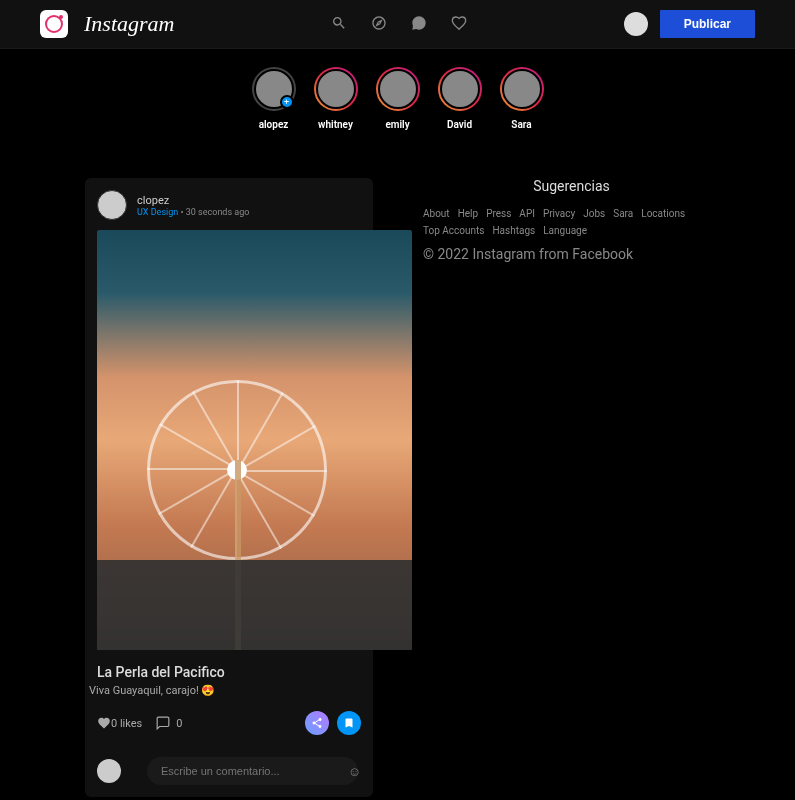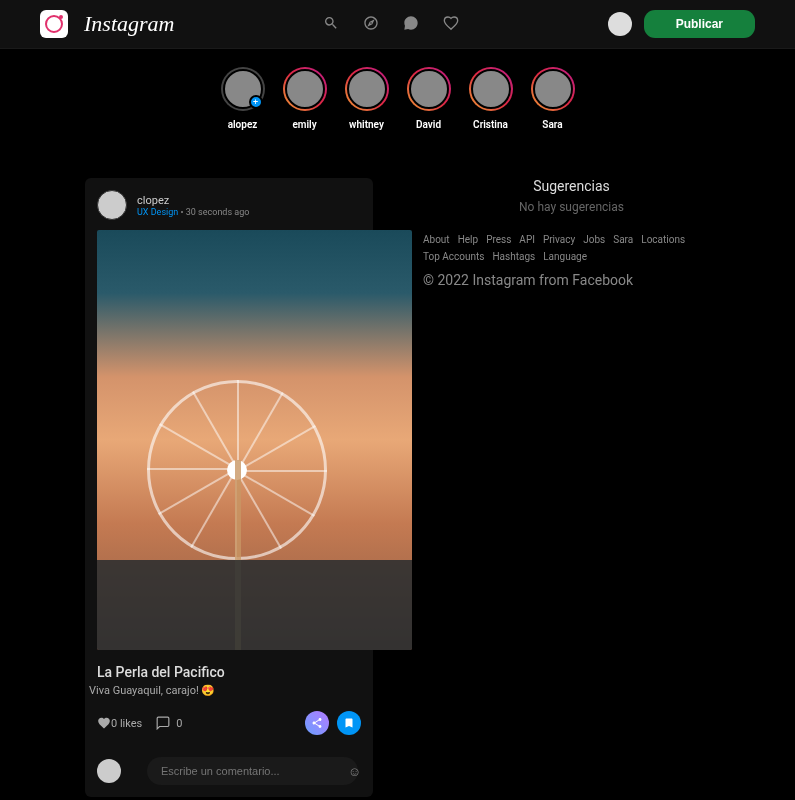--- a/index.html
+++ b/index.html
@@ -7,21 +7,21 @@
 .header{height:49px;background:#111;display:flex;align-items:center;padding:0 40px;justify-content:space-between;border-bottom:1px solid #1a1a1a}
 .header-left{display:flex;align-items:center;gap:16px}
 .logo-box{width:28px;height:28px;background:#fff;border-radius:6px;display:flex;align-items:center;justify-content:center;position:relative}
 .logo-box::before{content:"";width:14px;height:14px;border:2px solid #e1306c;border-radius:50%;position:absolute}
 .logo-box::after{content:"";width:4px;height:4px;background:#e1306c;border-radius:50%;position:absolute;top:5px;right:5px}
 .brand{font-family:"Brush Script MT",cursive;font-size:22px;color:#fff;font-style:italic}
 .header-icons{display:flex;gap:24px}
 .hicon{color:#888;cursor:pointer}
 .header-right{display:flex;align-items:center;gap:12px}
 .avatar-sm{width:24px;height:24px;border-radius:50%;background:#ddd}
-.publish-btn{background:#15803d;border:none;color:#fff;padding:7px 32px;border-radius:11px;font-size:12px;font-weight:600;cursor:pointer}
+.publish-btn{background:#1d4ed8;border:none;color:#fff;padding:7px 24px;border-radius:1px;font-size:12px;font-weight:600;cursor:pointer}
 .stories{display:flex;gap:18px;justify-content:center;padding:18px 0}
 .story{display:flex;flex-direction:column;align-items:center;gap:8px;cursor:pointer}
 .story-ring{width:44px;height:44px;border-radius:50%;padding:2px;background:linear-gradient(45deg,#f09433,#e6683c,#dc2743,#cc2366,#bc1888)}
 .story-ring.own{background:#444}
 .story-inner{width:100%;height:100%;border-radius:50%;background:#888;border:2px solid #000;position:relative}
 .story-add{position:absolute;bottom:-2px;right:-2px;width:14px;height:14px;background:#0095f6;border-radius:50%;border:2px solid #000;display:flex;align-items:center;justify-content:center;font-size:9px}
 .story-name{font-size:10px;color:#fff;font-weight:600}
 .main{display:flex;padding:30px 75px 30px 85px;gap:50px}
 .feed{width:288px}
 .post{background:#111;border-radius:6px;padding:12px 0}
@@ -42,21 +42,21 @@
 .pa-left{display:flex;align-items:center;gap:14px;font-size:11px;color:#aaa}
 .pa-right{display:flex;gap:8px}
 .circ-btn{width:24px;height:24px;border-radius:50%;display:flex;align-items:center;justify-content:center;cursor:pointer}
 .circ-share{background:linear-gradient(45deg,#6a9fff,#b47aff)}
 .circ-save{background:#0095f6}
 .comment-row{display:flex;align-items:center;gap:26px;padding:8px 12px 0}
 .comment-avatar{width:24px;height:24px;border-radius:50%;background:#ccc}
 .comment-input{flex:1;background:#1a1a1a;border:none;border-radius:16px;padding:8px 14px;color:#888;font-size:11px}
 .emoji-end{color:#888;margin-left:-36px;cursor:pointer}
 .sidebar{flex:1;padding-top:0}
-.sugg-title{text-align:center;font-size:14px;color:#ddd;margin-bottom:6px}
+.sugg-title{text-align:center;font-size:14px;color:#ddd;margin-bottom:14px}
 .sugg-empty{text-align:center;font-size:12px;color:#666;margin-bottom:20px}
 .footer-links{display:flex;flex-wrap:wrap;gap:6px 8px;font-size:10px;color:#888;margin-bottom:10px}
 .footer-links span{cursor:pointer}
 .copyright{font-size:14px;color:#888}
 svg{width:16px;height:16px;fill:currentColor}
 </style>
 </head>
 <body>
 
 <div class="header">
@@ -90,39 +90,33 @@
         <div class="story-inner">
           <div class="story-add">+</div>
         </div>
       </div>
       <div class="story-name">alopez</div>
     </div>
     <div class="story">
       <div class="story-ring">
         <div class="story-inner"></div>
       </div>
+      <div class="story-name">whitney</div>
+    </div>
+    <div class="story">
+      <div class="story-ring">
+        <div class="story-inner"></div>
+      </div>
       <div class="story-name">emily</div>
     </div>
     <div class="story">
       <div class="story-ring">
         <div class="story-inner"></div>
       </div>
-      <div class="story-name">whitney</div>
-    </div>
-    <div class="story">
-      <div class="story-ring">
-        <div class="story-inner"></div>
-      </div>
       <div class="story-name">David</div>
-    </div>
-    <div class="story">
-      <div class="story-ring">
-        <div class="story-inner"></div>
-      </div>
-      <div class="story-name">Cristina</div>
     </div>
     <div class="story">
       <div class="story-ring">
         <div class="story-inner"></div>
       </div>
       <div class="story-name">Sara</div>
     </div>
   </div>
 
 <div class="main">
@@ -185,21 +179,20 @@
       </div>
       <div class="comment-row">
         <div class="comment-avatar"></div>
         <input class="comment-input" placeholder="Escribe un comentario..." style="">
         <span class="emoji-end">☺</span>
       </div>
     </div>
   </div>
   <div class="sidebar">
     <div class="sugg-title">Sugerencias</div>
-    <div class="sugg-empty">No hay sugerencias</div>
     <div class="footer-links">
         <span>About</span>
         <span>Help</span>
         <span>Press</span>
         <span>API</span>
         <span>Privacy</span>
         <span>Jobs</span>
         <span>Sara</span>
         <span>Locations</span>
         <span>Top Accounts</span>

